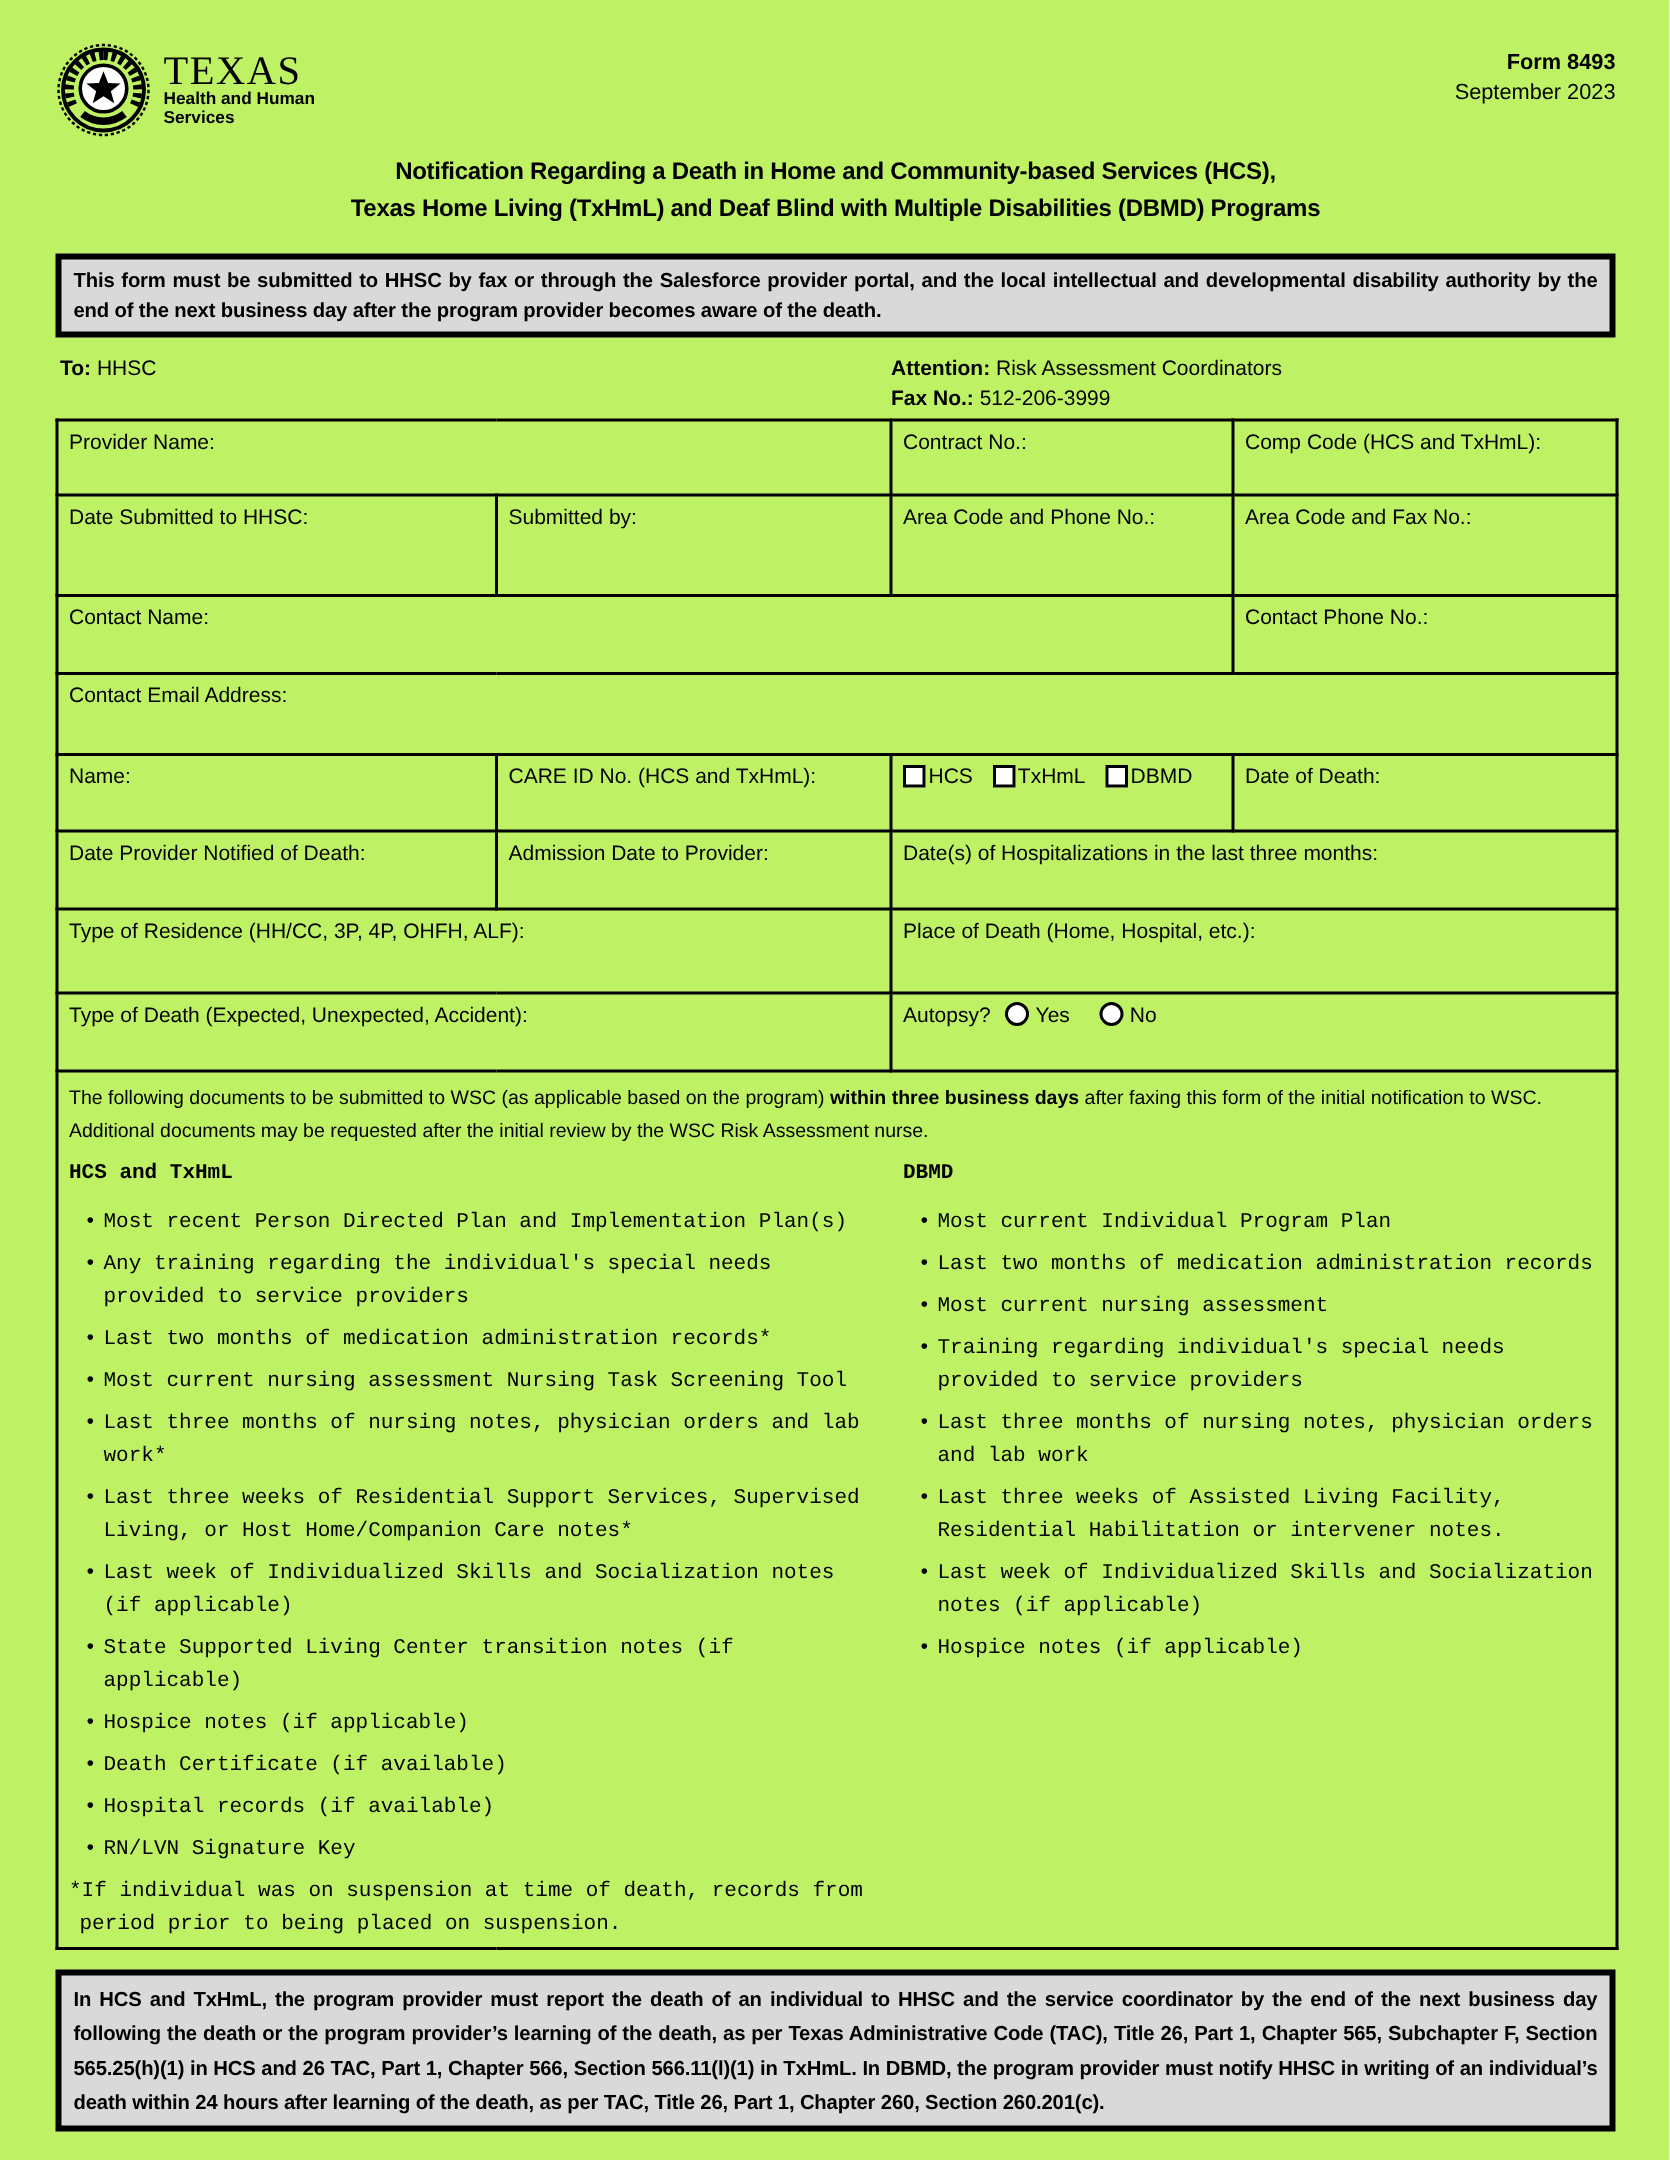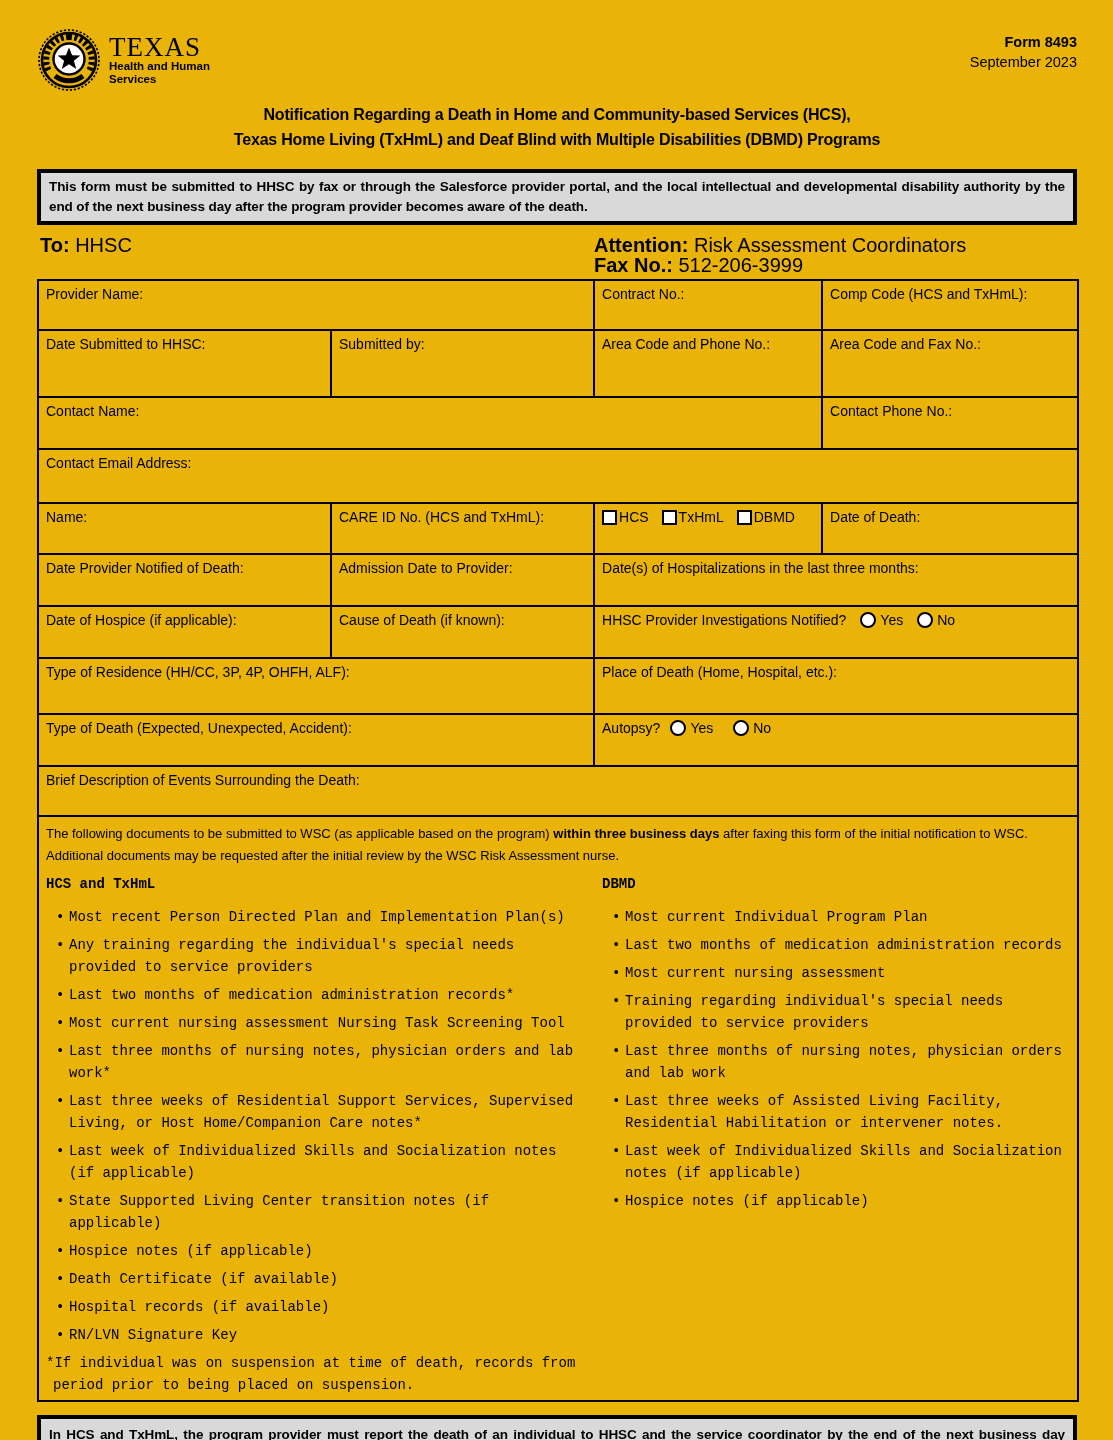--- a/index.html
+++ b/index.html
@@ -1,19 +1,19 @@
 <!DOCTYPE html>
 <html><head>
 <meta charset="utf-8">
 <style>
   * { margin:0; padding:0; box-sizing:border-box; }
   html,body { background:#ffffff; }
   body { font-family:"Liberation Sans","DejaVu Sans",sans-serif; color:#000; }
   .page {
-    width:1113px; height:1440px; margin:0 auto; background:#eab308;
+    width:1113px; height:1440px; margin:0 auto; background:#bef264;
     padding:28px 36px 0 37px; overflow:hidden; position:relative;
   }
 
   
   .hdr { display:flex; align-items:flex-start; }
   .logo-wrap { display:flex; align-items:center; gap:8px; }
   .seal { flex:0 0 auto; }
   .logo-text .brand { font-family:"Liberation Serif","DejaVu Serif",serif; font-size:27px; letter-spacing:1px; line-height:26px; }
   .logo-text .agency { font-weight:bold; font-size:11.5px; line-height:13px; }
   .hdr-right { margin-left:auto; text-align:right; font-size:14.5px; line-height:20px; padding-top:4px; }
@@ -23,21 +23,21 @@
   .title { text-align:center; font-weight:bold; font-size:16px; line-height:25px; margin-top:10px; letter-spacing:-0.2px; }
 
   
   .notice {
     border:4px solid #000; background:#d9d9d9; font-weight:bold;
     font-size:13.5px; line-height:20px; padding:4px 8px; text-align:justify;
     margin-top:17px; letter-spacing:-0.1px;
   }
 
   
-  .addr { position:relative; margin-top:10px; font-size:20px; line-height:20px; height:42px; }
+  .addr { position:relative; margin-top:10px; font-size:14px; line-height:20px; height:42px; }
   .addr .to { position:absolute; left:3px; top:0; }
   .addr .attn { position:absolute; left:557px; top:0; }
 
   
   table.form-table { border-collapse:collapse; table-layout:fixed; width:1040px; margin-top:2px;padding-left:34px; }
   table.form-table td { border:2px solid #000; vertical-align:top; padding:4px 7px; font-size:14px; line-height:18px; }
   td.vcenter { vertical-align:middle; }
 
   .chkrow { display:flex; align-items:center; gap:13px; height:100%; }
   .chkitem { display:flex; align-items:center; gap:2px; }
@@ -157,51 +157,35 @@
               </span>
         </div>
       </td>
       <td><span>Date of Death:</span></td>
     </tr>
     <tr style="height:52px">
       <td><span>Date Provider Notified of Death:</span></td>
       <td><span>Admission Date to Provider:</span></td>
       <td colspan="2"><span>Date(s) of Hospitalizations in the last three months:</span></td>
     </tr>
-    <tr style="height:52px">
-      <td><span>Date of Hospice (if applicable):</span></td>
-      <td><span>Cause of Death (if known):</span></td>
-      <td colspan="2" class="vcenter">
-        <div class="radioline">
-          <span>HHSC Provider Investigations Notified?</span>
-          <span class="radio gap-lg"></span>
-              <span>Yes</span>
-          <span class="radio gap-lg"></span>
-              <span>No</span>
-        </div>
-      </td>
-    </tr>
     <tr style="height:56px">
       <td colspan="2"><span>Type of Residence (HH/CC, 3P, 4P, OHFH, ALF):</span></td>
       <td colspan="2"><span>Place of Death (Home, Hospital, etc.):</span></td>
     </tr>
     <tr style="height:52px">
       <td colspan="2"><span>Type of Death (Expected, Unexpected, Accident):</span></td>
       <td colspan="2" class="vcenter">
         <div class="radioline">
           <span>Autopsy?</span>
           <span class="radio" style="margin-left:6px"></span>
               <span>Yes</span>
           <span class="radio" style="margin-left:16px"></span>
               <span>No</span>
         </div>
       </td>
-    </tr>
-    <tr style="height:50px">
-      <td colspan="4"><span>Brief Description of Events Surrounding the Death:</span></td>
     </tr>
     <tr style="height:493px">
       <td colspan="4" class="docs">
         <div class="intro"><span>The following documents to be submitted to WSC (as applicable based on the program) </span><b>within three business days</b><span> after faxing this form of the initial notification to WSC. Additional documents may be requested after the initial review by the WSC Risk Assessment nurse.</span></div>
         <div class="doc-cols">
           <div class="col-left">
             <div class="doc-h">HCS and TxHmL</div>
             <ul class="doc-list">
               <li>Most recent Person Directed Plan and Implementation Plan(s)</li>
               <li>Any training regarding the individual's special needs provided to service providers</li>

